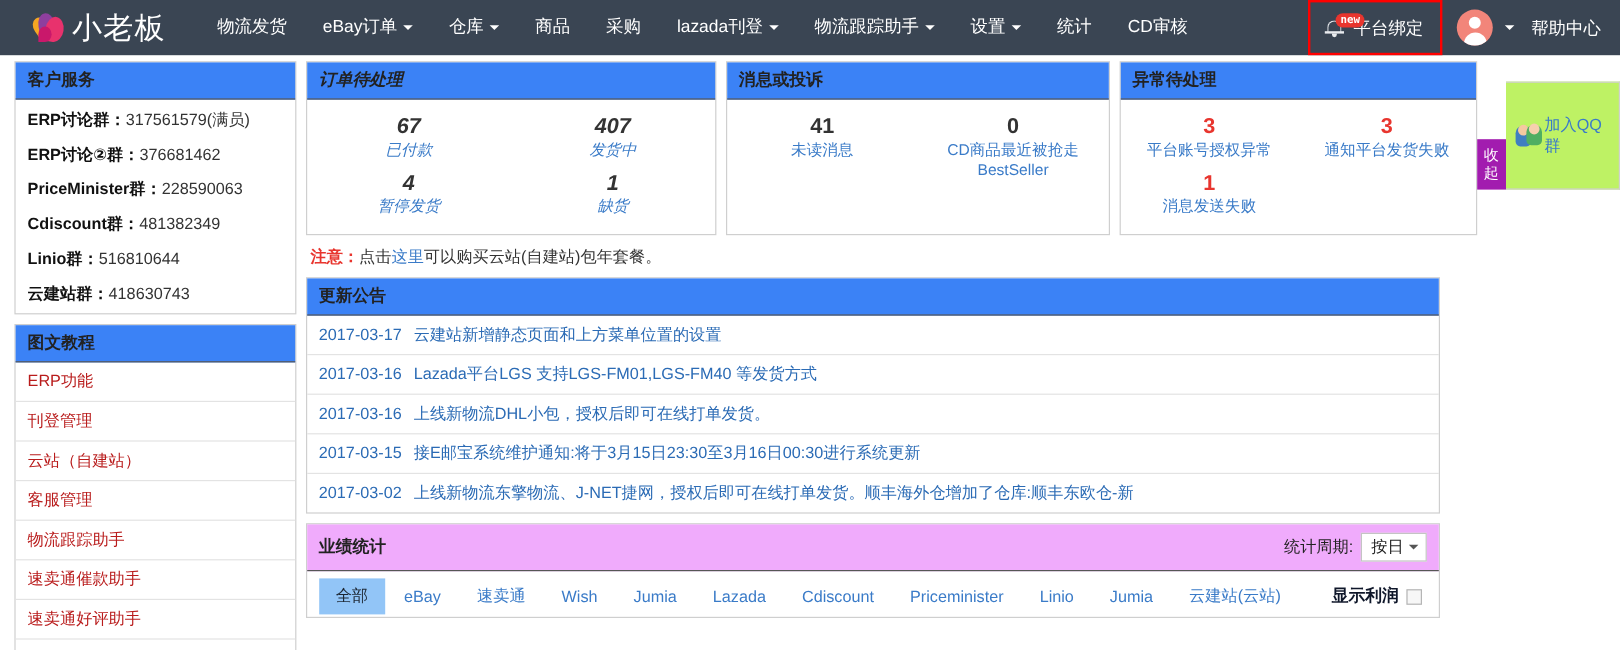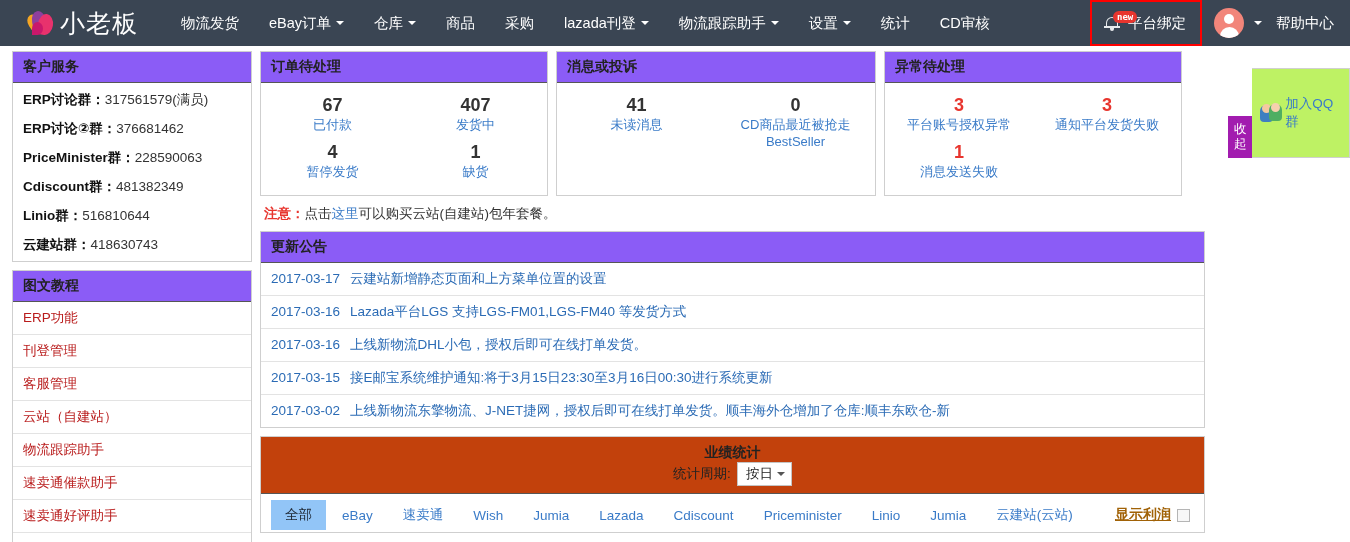--- a/index.html
+++ b/index.html
@@ -160,21 +160,21 @@
   .content { flex: 1; padding: 5px 0 0 8px; }
   .rightbar { width: 122px; padding-top: 22px; }
 
   
   .panel {
     border: 1px solid #cfcfcf;
     background: #fff;
     margin-bottom: 8px;
   }
   .panel-head {
-    background: #8b5cf6;
+    background: #3b82f6;
     border-bottom: 1px solid #565656;
     padding: 6px 10px;
     font-weight: bold;
     font-size: 14px;
     color: #222;
   }
   .panel-body { padding: 2px 0; }
 
   
   .cs-row {
@@ -192,21 +192,21 @@
     border-bottom: 1px solid #e3e3e3;
     color: #b91c1c;
     font-size: 13.5px;
     cursor: pointer;
   }
   .tut-item:last-child { border-bottom: none; }
 
   
   .stats-row { display: flex; gap: 8px; }
   .stat-card { border: 1px solid #cfcfcf; background: #fff; }
-  .stat-card.c1 { width: 288px; }
+  .stat-card.c1 { width: 342px; font-style: italic; }
   .stat-card.c2 { width: 320px; }
   .stat-card.c3 { width: 298px; }
   .stat-grid {
     display: flex;
     flex-wrap: wrap;
     padding: 8px 0 10px 0;
     min-height: 88px;
   }
   .stat-cell {
     width: 50%;
@@ -243,27 +243,26 @@
     font-size: 13.5px;
     color: #2b6bb5;
     cursor: pointer;
     white-space: nowrap;
   }
   .ann-row:last-child { border-bottom: none; }
   .ann-date { margin-right: 10px; }
 
   
   .perf-head {
-    background: #c2410c;
+    background: #f0abfc;
     border-bottom: 1px solid #565656;
     padding: 7px 10px;
     display: flex;
     align-items: center;
     justify-content: space-between;
-    flex-direction: column;
   }
   .perf-title { font-weight: bold; font-size: 14px; color: #222; }
   .perf-period { display: flex; align-items: center; font-size: 13.5px; color: #222; }
   .period-select {
     margin-left: 6px;
     border: 1px solid #c4c4c4;
     background: #fff;
     padding: 2px 6px 2px 8px;
     font-size: 13.5px;
     display: inline-flex;
@@ -289,22 +288,21 @@
     background: #92c5f7;
     color: #1d2733;
   }
   .profit-toggle {
     position: absolute;
     right: 14px; top: 12px;
     display: flex;
     align-items: center;
     font-size: 14px;
     font-weight: bold;
-    color: #a16207;
-    text-decoration: underline;
+    color: #0f172a;
   }
   .profit-box {
     width: 13px; height: 13px;
     border: 1px solid #b5b5b5;
     background: #f7f7f7;
     margin-left: 6px;
     cursor: pointer;
   }
 
   
@@ -434,22 +432,22 @@
           <b>云建站群</b><b>：</b><span class="num">418630743</span>
         </div>
       </div>
     </div>
 
     <div class="panel">
       <div class="panel-head">图文教程</div>
       <div>
         <div class="tut-item">ERP功能</div>
         <div class="tut-item">刊登管理</div>
+        <div class="tut-item">云站（自建站）</div>
         <div class="tut-item">客服管理</div>
-        <div class="tut-item">云站（自建站）</div>
         <div class="tut-item">物流跟踪助手</div>
         <div class="tut-item">速卖通催款助手</div>
         <div class="tut-item">速卖通好评助手</div>
         <div class="tut-item">Cdiscount跟卖终结者</div>
       </div>
     </div>
 
   </div>
 
   <div class="content">

